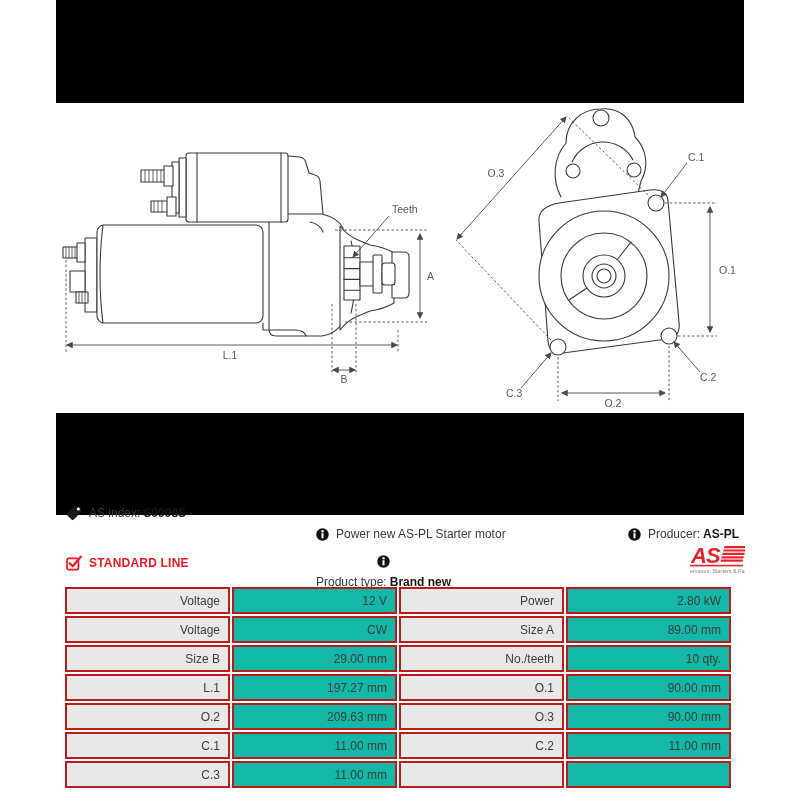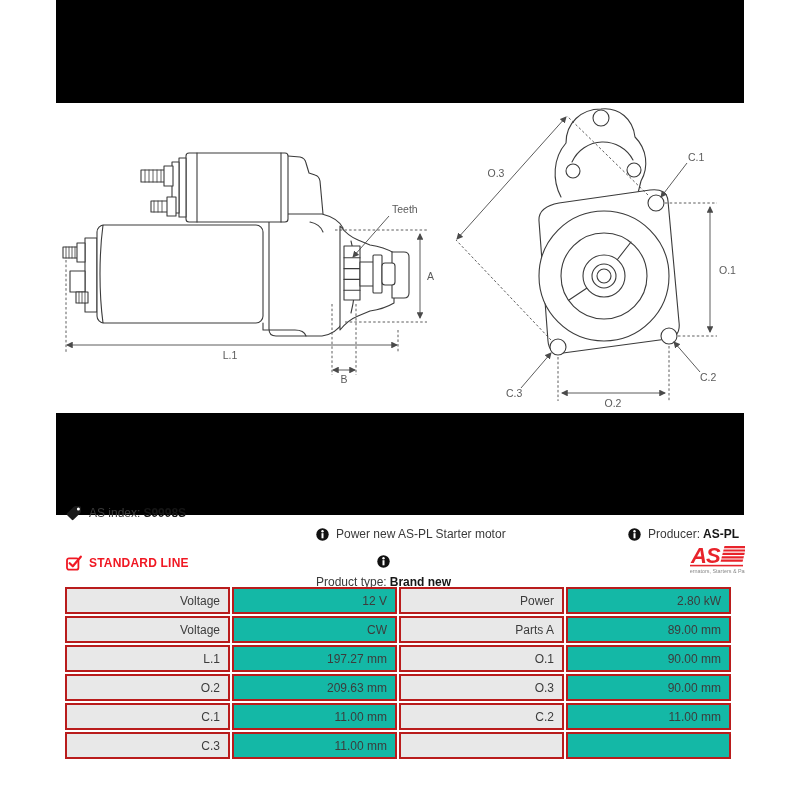--- a/index.html
+++ b/index.html
@@ -241,22 +241,28 @@
     <tbody>
       <tr>
         <td class="lab">Voltage</td>
         <td class="val">12 V</td>
         <td class="lab">Power</td>
         <td class="val">2.80 kW</td>
       </tr>
       <tr>
         <td class="lab">Voltage</td>
         <td class="val">CW</td>
-        <td class="lab">Parts A</td>
+        <td class="lab">Size A</td>
         <td class="val">89.00 mm</td>
+      </tr>
+      <tr>
+        <td class="lab">Size B</td>
+        <td class="val">29.00 mm</td>
+        <td class="lab">No./teeth</td>
+        <td class="val">10 qty.</td>
       </tr>
       <tr>
         <td class="lab">L.1</td>
         <td class="val">197.27 mm</td>
         <td class="lab">O.1</td>
         <td class="val">90.00 mm</td>
       </tr>
       <tr>
         <td class="lab">O.2</td>
         <td class="val">209.63 mm</td>

